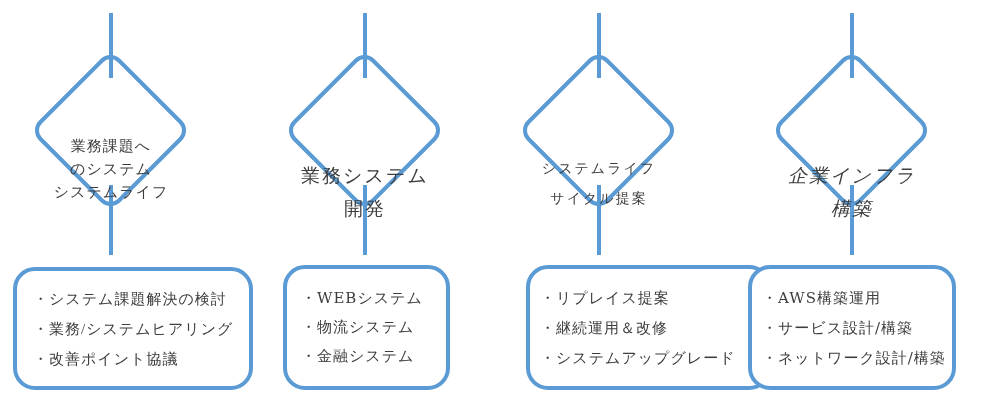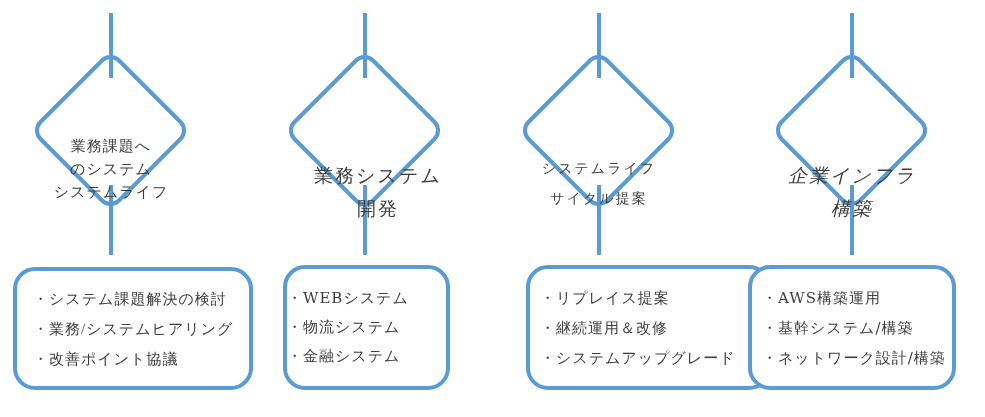--- a/index.html
+++ b/index.html
@@ -72,25 +72,25 @@
   </div>
   <div class="panel" style="left:13px; top:267px; width:240px; height:123px; padding-left:16px;font-family:Liberation Serif, serif;">
     <div class="item">・システム課題解決の検討</div>
     <div class="item">・業務/システムヒアリング</div>
     <div class="item">・改善ポイント協議</div>
   </div>
 
   <div class="vline" style="left:363px; top:13px; height:65px;"></div>
   <div class="vline" style="left:363px; top:185px; height:70px;"></div>
   <div class="diamond" style="left:307px; top:73px;"></div>
-  <div class="diamond-label dl-large" style="left:268px; top:114px;">
+  <div class="diamond-label dl-large" style="left:255px; top:114px;">
     <div>業務システム</div>
     <div>開発</div>
   </div>
-  <div class="panel four" style="left:283px; top:265px; width:167px; height:125px; padding-left:0;">
+  <div class="panel four" style="left:283px; top:265px; width:167px; height:125px; padding-left:14px;">
     <div class="item">・WEBシステム</div>
     <div class="item">・物流システム</div>
     <div class="item">・金融システム</div>
   </div>
 
   <div class="vline" style="left:597px; top:13px; height:65px;"></div>
   <div class="vline" style="left:597px; top:185px; height:70px;"></div>
   <div class="diamond" style="left:541px; top:73px;"></div>
   <div class="diamond-label dl-mid" style="left:489px; top:108px;">
     <div>システムライフ</div>
@@ -104,17 +104,17 @@
 
   <div class="vline" style="left:850px; top:13px; height:65px;"></div>
   <div class="vline" style="left:850px; top:185px; height:70px;"></div>
   <div class="diamond" style="left:794px; top:73px;"></div>
   <div class="diamond-label dl-large" style="left:742px; top:114px;font-style:italic;">
     <div>企業インフラ</div>
     <div>構築</div>
   </div>
   <div class="panel" style="left:748px; top:265px; width:208px; height:125px; padding-left:10px;">
     <div class="item">・AWS構築運用</div>
-    <div class="item">・基幹システム/構築</div>
+    <div class="item">・サービス設計/構築</div>
     <div class="item">・ネットワーク設計/構築</div>
   </div>
 
 </div>
 
 </body></html>

